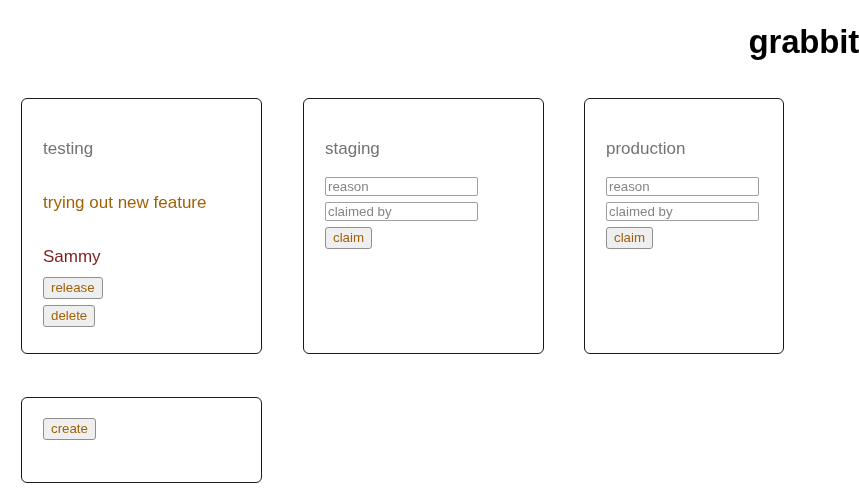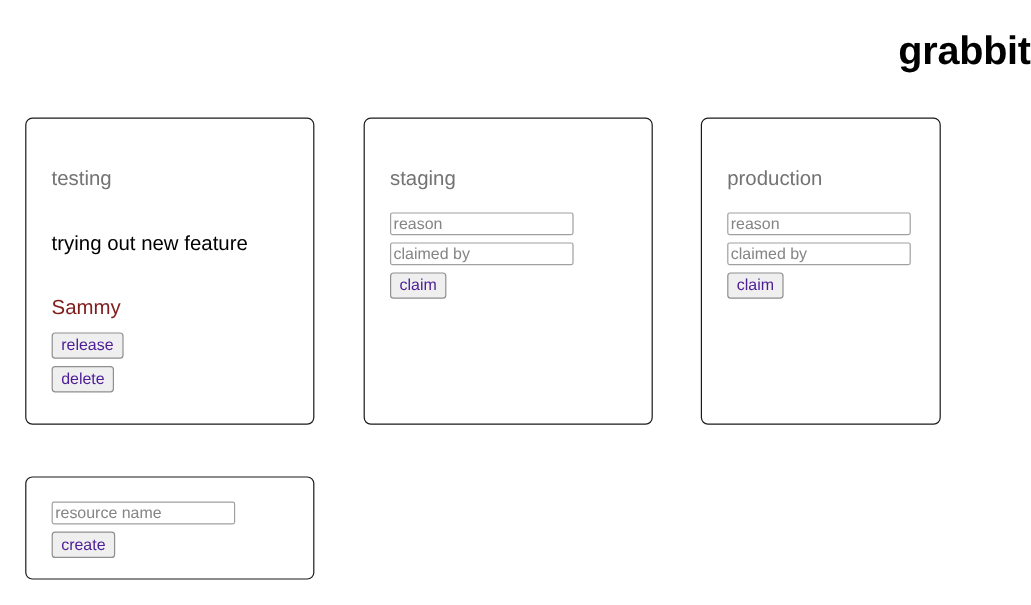--- a/index.html
+++ b/index.html
@@ -62,21 +62,21 @@
     color: #737373;
     position: absolute;
     top: 40px;
     left: 0;
     white-space: nowrap;
   }
 
   .claim-reason {
     font-size: 17px;
     line-height: 20px;
-    color: #000000;
+    color: #a16207;
     position: absolute;
     top: 94px;
     left: 0;
     white-space: nowrap;
   }
 
   .claim-owner {
     font-size: 17px;
     line-height: 20px;
     color: #7f1d1d;
@@ -128,21 +128,21 @@
   button {
     display: block;
     font-family: "Liberation Sans", sans-serif;
     font-size: 13.3px;
     line-height: 14px;
     padding: 3px 7px;
     margin: 0 0 6px 0;
     border: 1px solid #8f8f8f;
     border-radius: 3px;
     background: #efefef;
-    color: #4c1d95;
+    color: #a16207;
     cursor: pointer;
     text-align: center;
   }
   button:last-child { margin-bottom: 0; }
 
   .create-card {
     position: absolute;
     box-sizing: border-box;
     left: 21px;
     top: 397px;
@@ -199,16 +199,15 @@
         <input type="text" class="wide" placeholder="claimed by" style="">
         <button>claim</button>
       </div>
     </div>
   </div>
 
 </div>
 
 <div class="create-card">
   <div class="form-stack">
-    <input type="text" class="widest" placeholder="resource name" style="">
     <button>create</button>
   </div>
 </div>
 
 </body></html>

